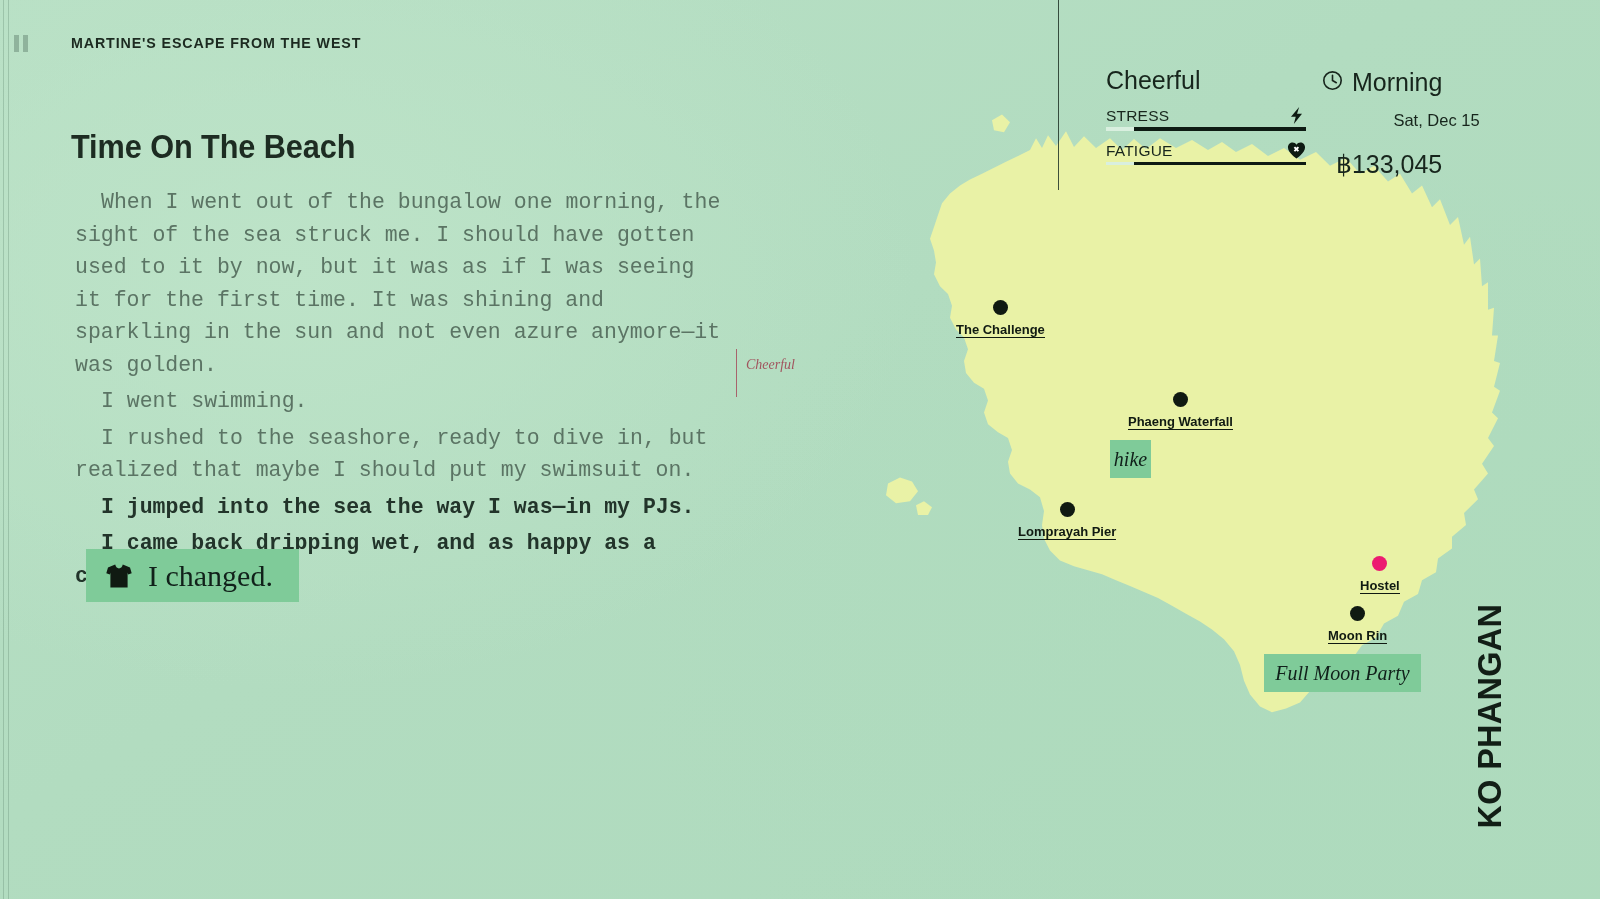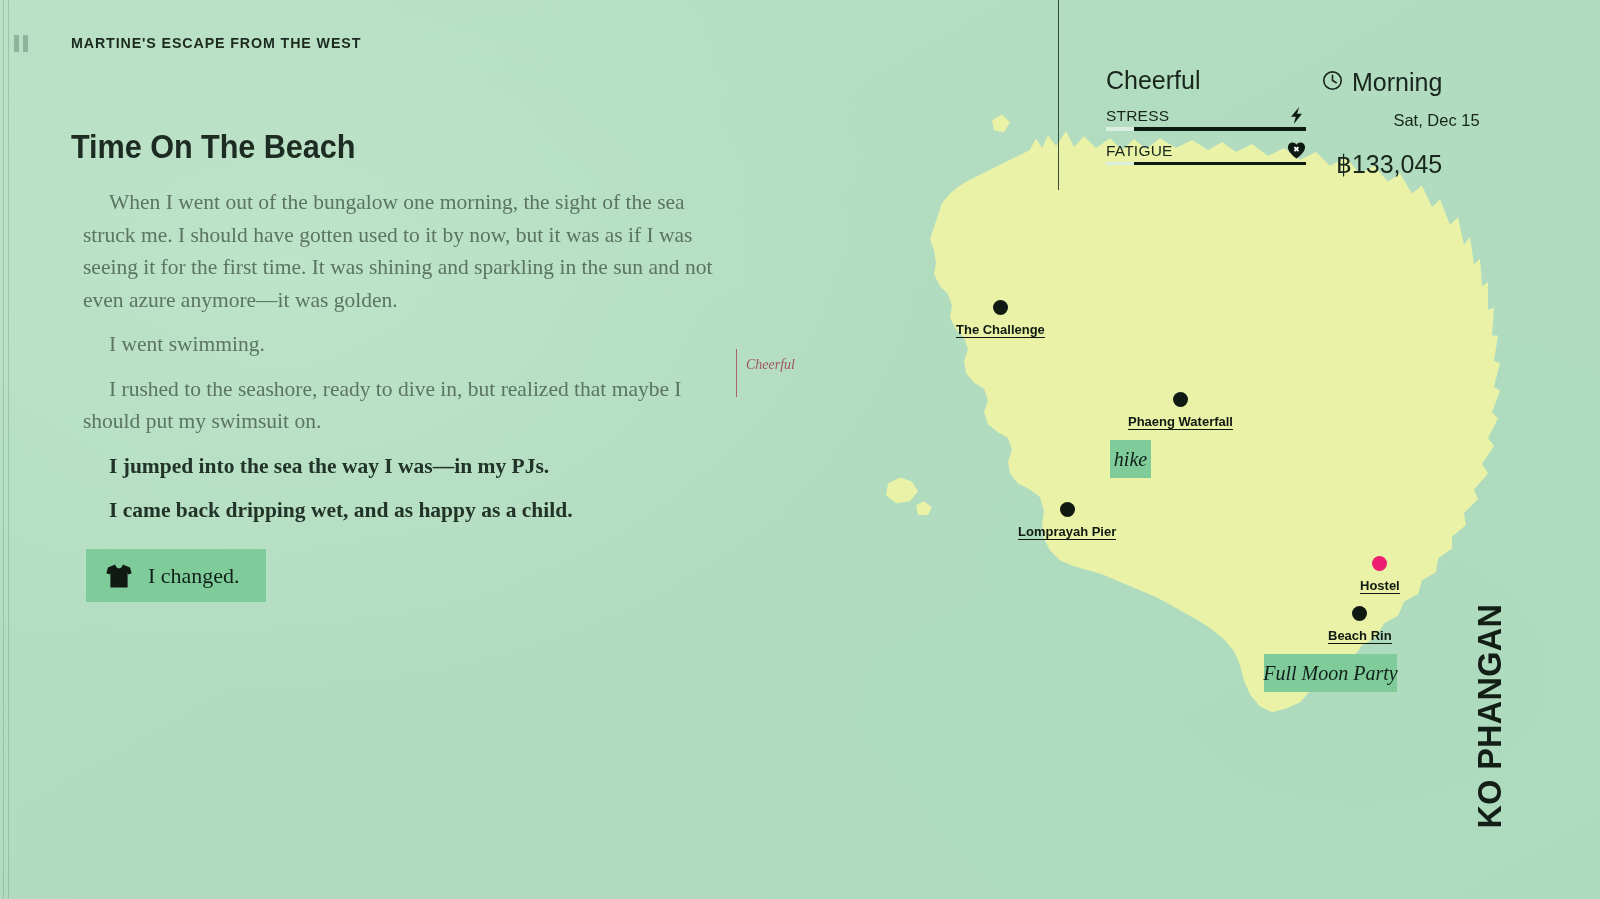--- a/index.html
+++ b/index.html
@@ -76,24 +76,24 @@
     font-weight: 700;
     font-size: 33px;
     letter-spacing: -0.1px;
     color: #1d2c22;
     margin: 0 0 20px 0;
     transform: scaleX(0.93);
     transform-origin: left center;
     white-space: nowrap;
   }
   .para {
-    font-family: Liberation Serif, serif;
+    font-family: Liberation Mono, monospace;
     font-size: 21.5px;
     line-height: 32.5px;
-    margin: 12px;
+    margin: 4px;
     text-indent: 26px;
     color: #4f6a59;
   }
   .para.faded  { color: #5b7464; }
   .para.recent { color: #22342a; font-weight: 700; }
 
   
   #choice-button {
     position: absolute;
     left: 86px;
@@ -103,21 +103,21 @@
     display: flex;
     align-items: center;
     padding: 0 26px 0 20px;
     gap: 16px;
     cursor: pointer;
     user-select: none;
   }
   #choice-icon { width: 26px; height: 24px; flex: none; }
   #choice-label {
     font-family: "Liberation Serif", "DejaVu Serif", serif;
-    font-size: 22px;
+    font-size: 30px;
     color: #11211a;
   }
 
   
   #margin-note {
     position: absolute;
     left: 736px;
     top: 349px;
     height: 48px;
     border-left: 1.6px solid #a8636c;
@@ -259,21 +259,21 @@
     font-family: "Liberation Serif", "DejaVu Serif", serif;
     font-style: italic;
     font-size: 20px;
     color: #10201a;
     display: flex;
     align-items: center;
     justify-content: center;
     white-space: nowrap;
   }
   #badge-hike { left: 1110px; top: 440px; width: 41px; height: 38px; }
-  #badge-fullmoon { left: 1264px; top: 654px; width: 133px; height: 38px; }
+  #badge-fullmoon { left: 1264px; top: 654px; width: 157px; height: 38px; }
 
   #island-name {
     position: absolute;
     left: 1470px;
     top: 598px;
     font-family: "Liberation Sans Narrow", "Liberation Sans", sans-serif;
     font-weight: 700;
     font-size: 34px;
     letter-spacing: 0.4px;
     color: #121e16;
@@ -378,21 +378,21 @@
     <div class="poi highlight" style="left:500px; top:556px;">
       <div class="poi-inner">
         <div class="poi-dot"></div>
         <span class="poi-label">Hostel</span>
       </div>
     </div>
 
     <div class="poi" style="left:468px; top:606px;">
       <div class="poi-inner">
         <div class="poi-dot"></div>
-        <span class="poi-label">Beach Rin</span>
+        <span class="poi-label">Moon Rin</span>
       </div>
     </div>
   </div>
 
   <div class="map-badge" id="badge-hike">hike</div>
   <div class="map-badge" id="badge-fullmoon">Full Moon Party</div>
 
   <div id="island-name">KO PHANGAN</div>
 
   <div id="status-divider"></div>

